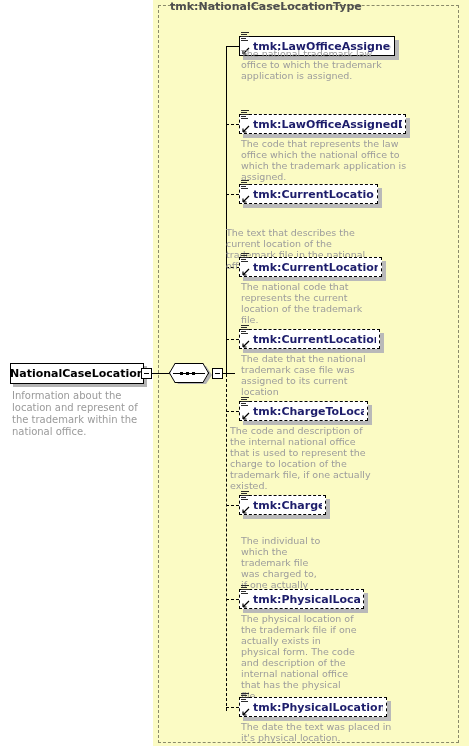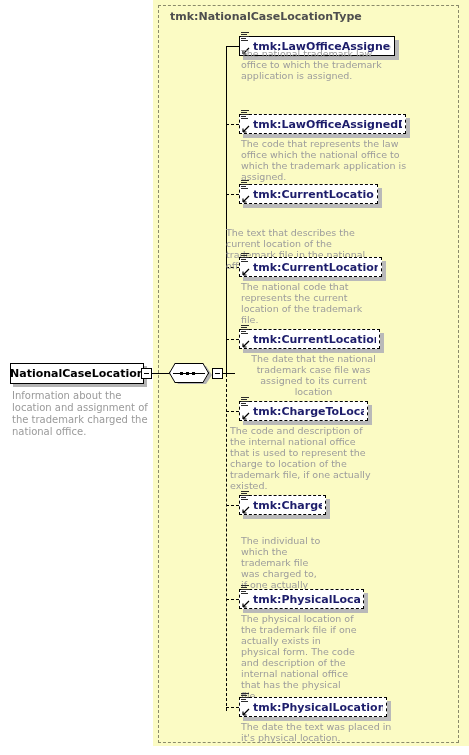--- a/index.html
+++ b/index.html
@@ -31,21 +31,21 @@
     top: 5px;
     width: 301px;
     height: 738px;
     border: 1px dashed #8a8a6a;
     box-sizing: border-box;
     pointer-events: none;
   }
   #type-title {
     position: absolute;
     left: 170px;
-    top: 10px;
+    top: 0;
     font-size: 11px;
     font-weight: bold;
     color: #4e4e4e;
     white-space: nowrap;
   }
 
   
   #root-node {
     position: absolute;
     left: 10px;
@@ -272,21 +272,21 @@
 <div id="type-panel"></div>
 <div id="type-panel-border"></div>
 <div id="type-title">tmk:NationalCaseLocationType</div>
 
 <div id="root-node">
   <div class="shadow"></div>
   <div class="box"></div>
   <div class="label">NationalCaseLocation</div>
 </div>
 <div class="toggle-box" id="root-toggle"></div>
-<div id="root-desc">Information about the location and assignment of the trademark charged the national office.</div>
+<div id="root-desc">Information about the location and represent of the trademark within the national office.</div>
 
 <div class="wire wire-h" style="left:152px; top:373px; width:17px;"></div>
 
 <div id="seq-node">
   <div class="shadow"></div>
   <div class="oct"></div>
   <svg class="oct-outline" width="40" height="20" viewBox="0 0 40 20">
     <polygon points="6,0.5 34,0.5 39.5,10 34,19.5 6,19.5 0.5,10" fill="none" stroke="#000" stroke-width="1"></polygon>
   </svg>
   <div class="seq-line"></div>
@@ -400,21 +400,21 @@
       <i></i>
       <i></i>
     </div>
   <div class="arrow-icon">
     <svg width="8" height="8" viewBox="0 0 8 8">
         <path d="M7 1 L1 7 M1 7 L1 3.5 M1 7 L4.5 7" stroke="#000" stroke-width="1.2" fill="none"></path>
       </svg>
   </div>
   <div class="label">tmk:CurrentLocationDate</div>
 </div>
-<div class="el-desc" style="left:241px; top:353px; width:145px;text-align:center;">The date that the national trademark case file was assigned to its current location</div>
+<div class="el-desc" style="left:241px; top:353px; width:145px;">The date that the national trademark case file was assigned to its current location</div>
 
 <div class="el optional" style="left:239px; top:401px; width:129px; height:20px;">
   <div class="shadow"></div>
   <div class="box"></div>
   <div class="doc-icon">
       <i></i>
       <i></i>
       <i></i>
       <i></i>
       <i></i>

